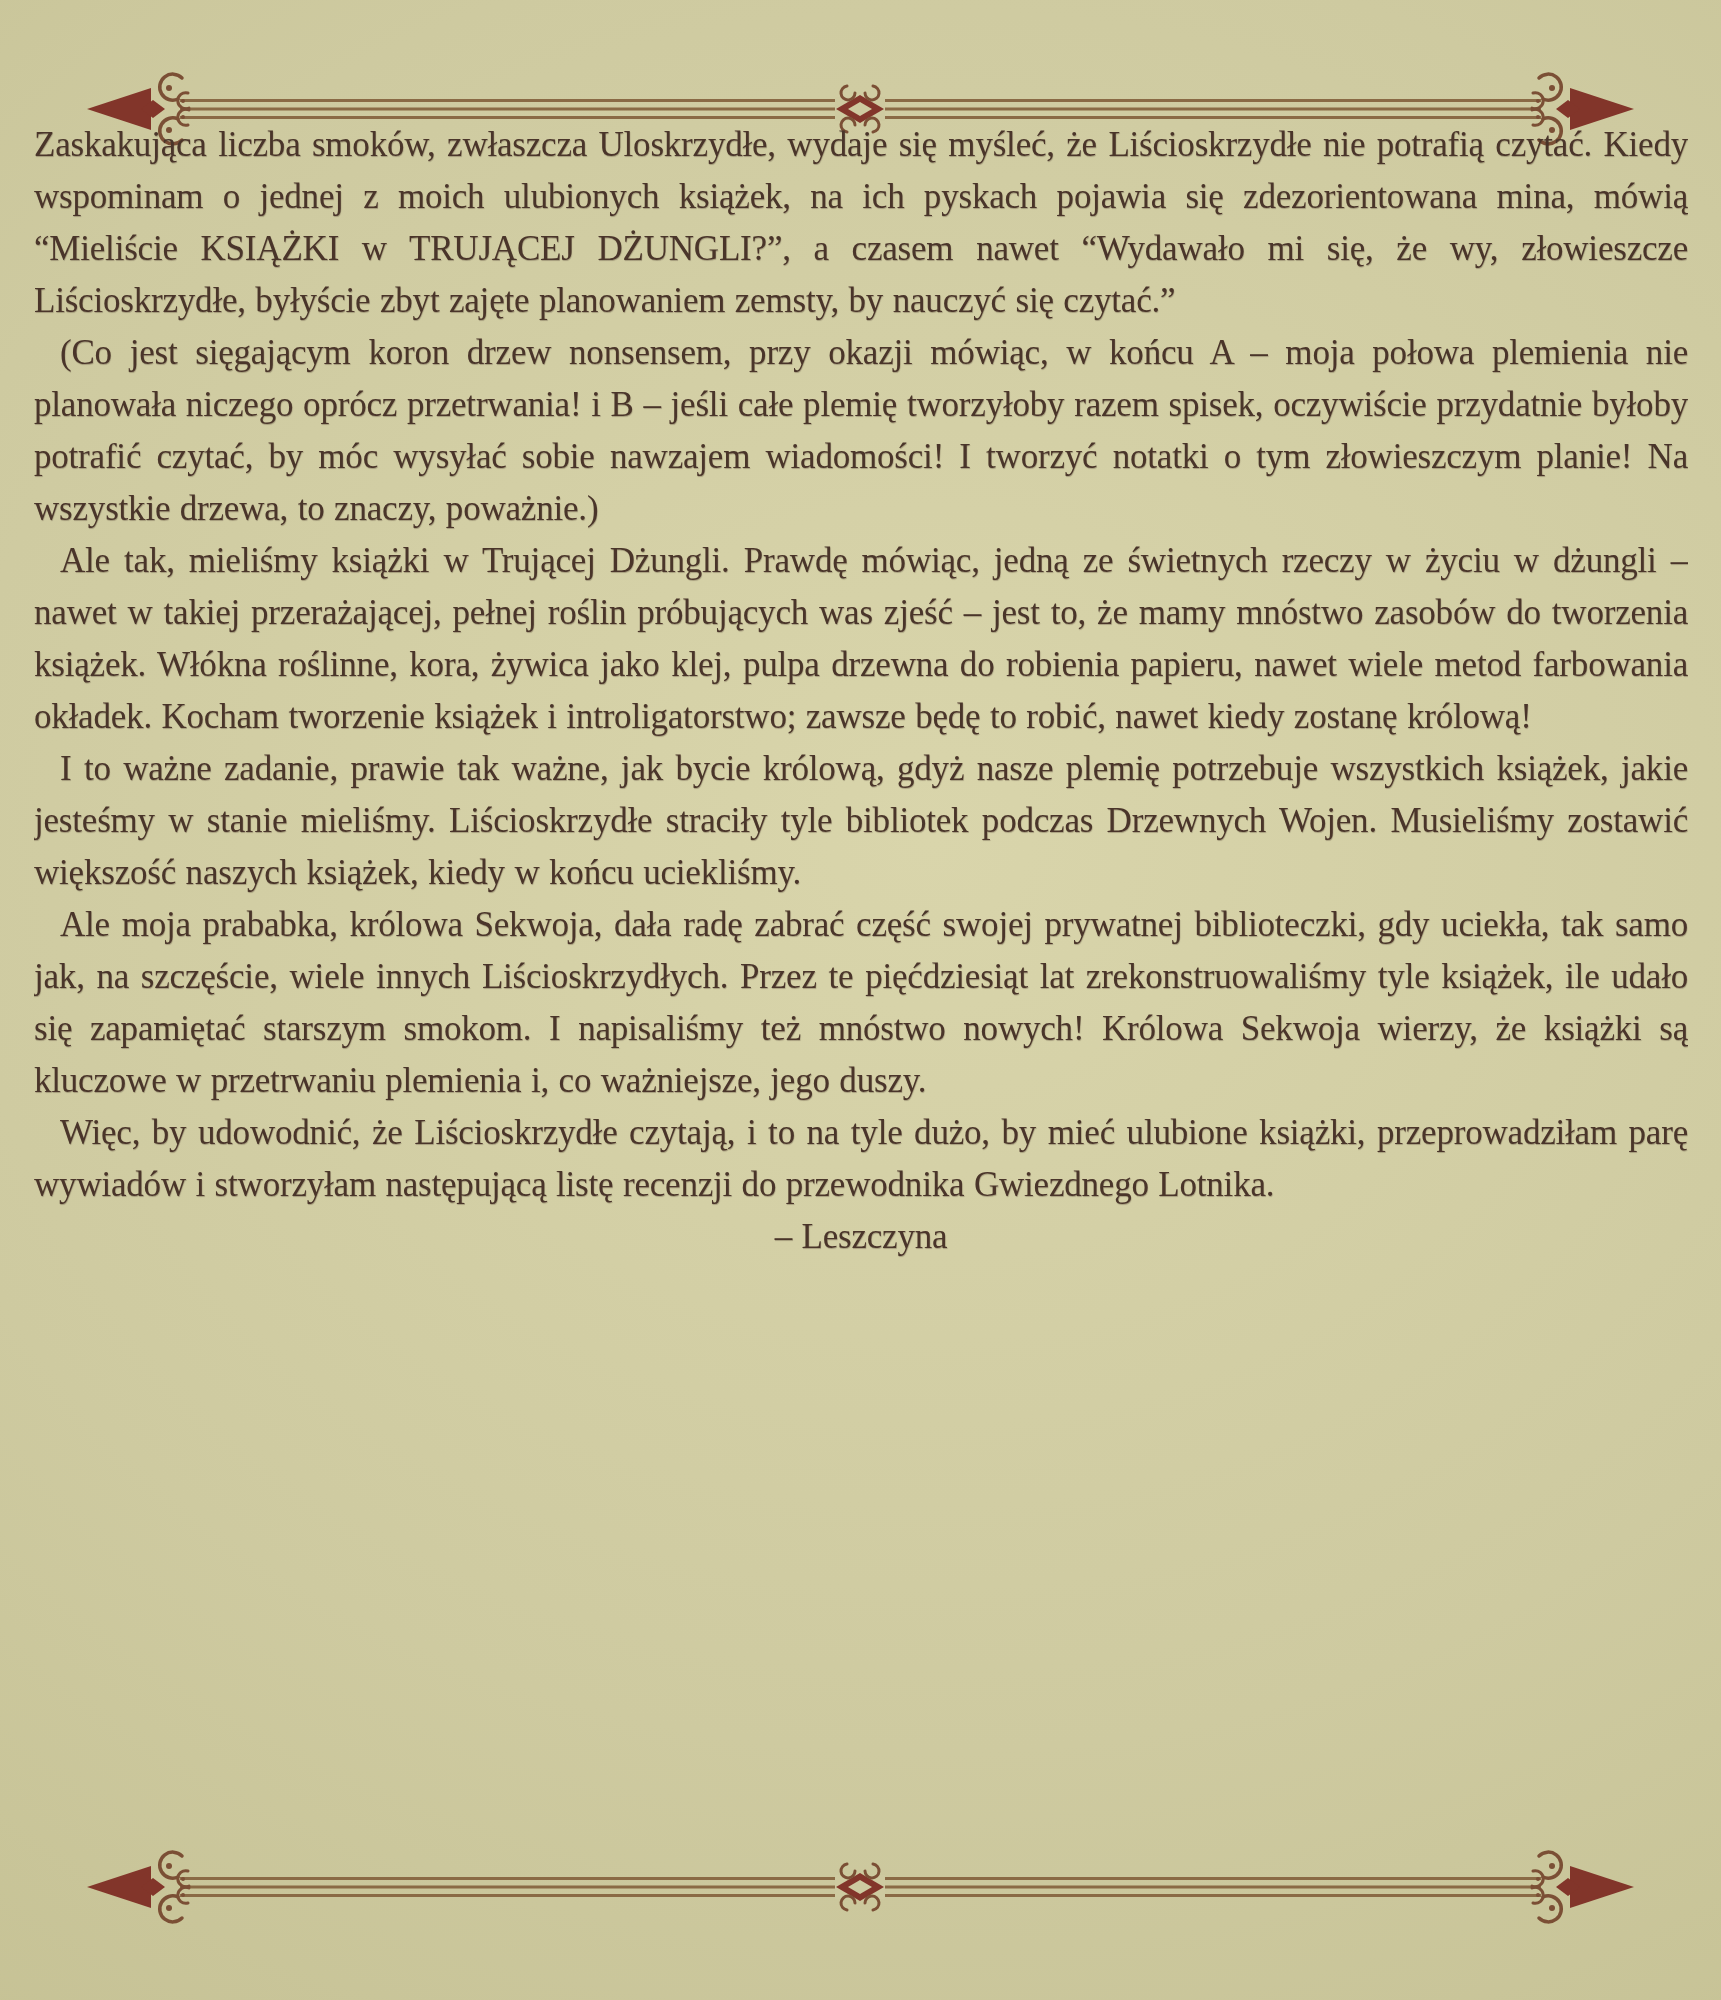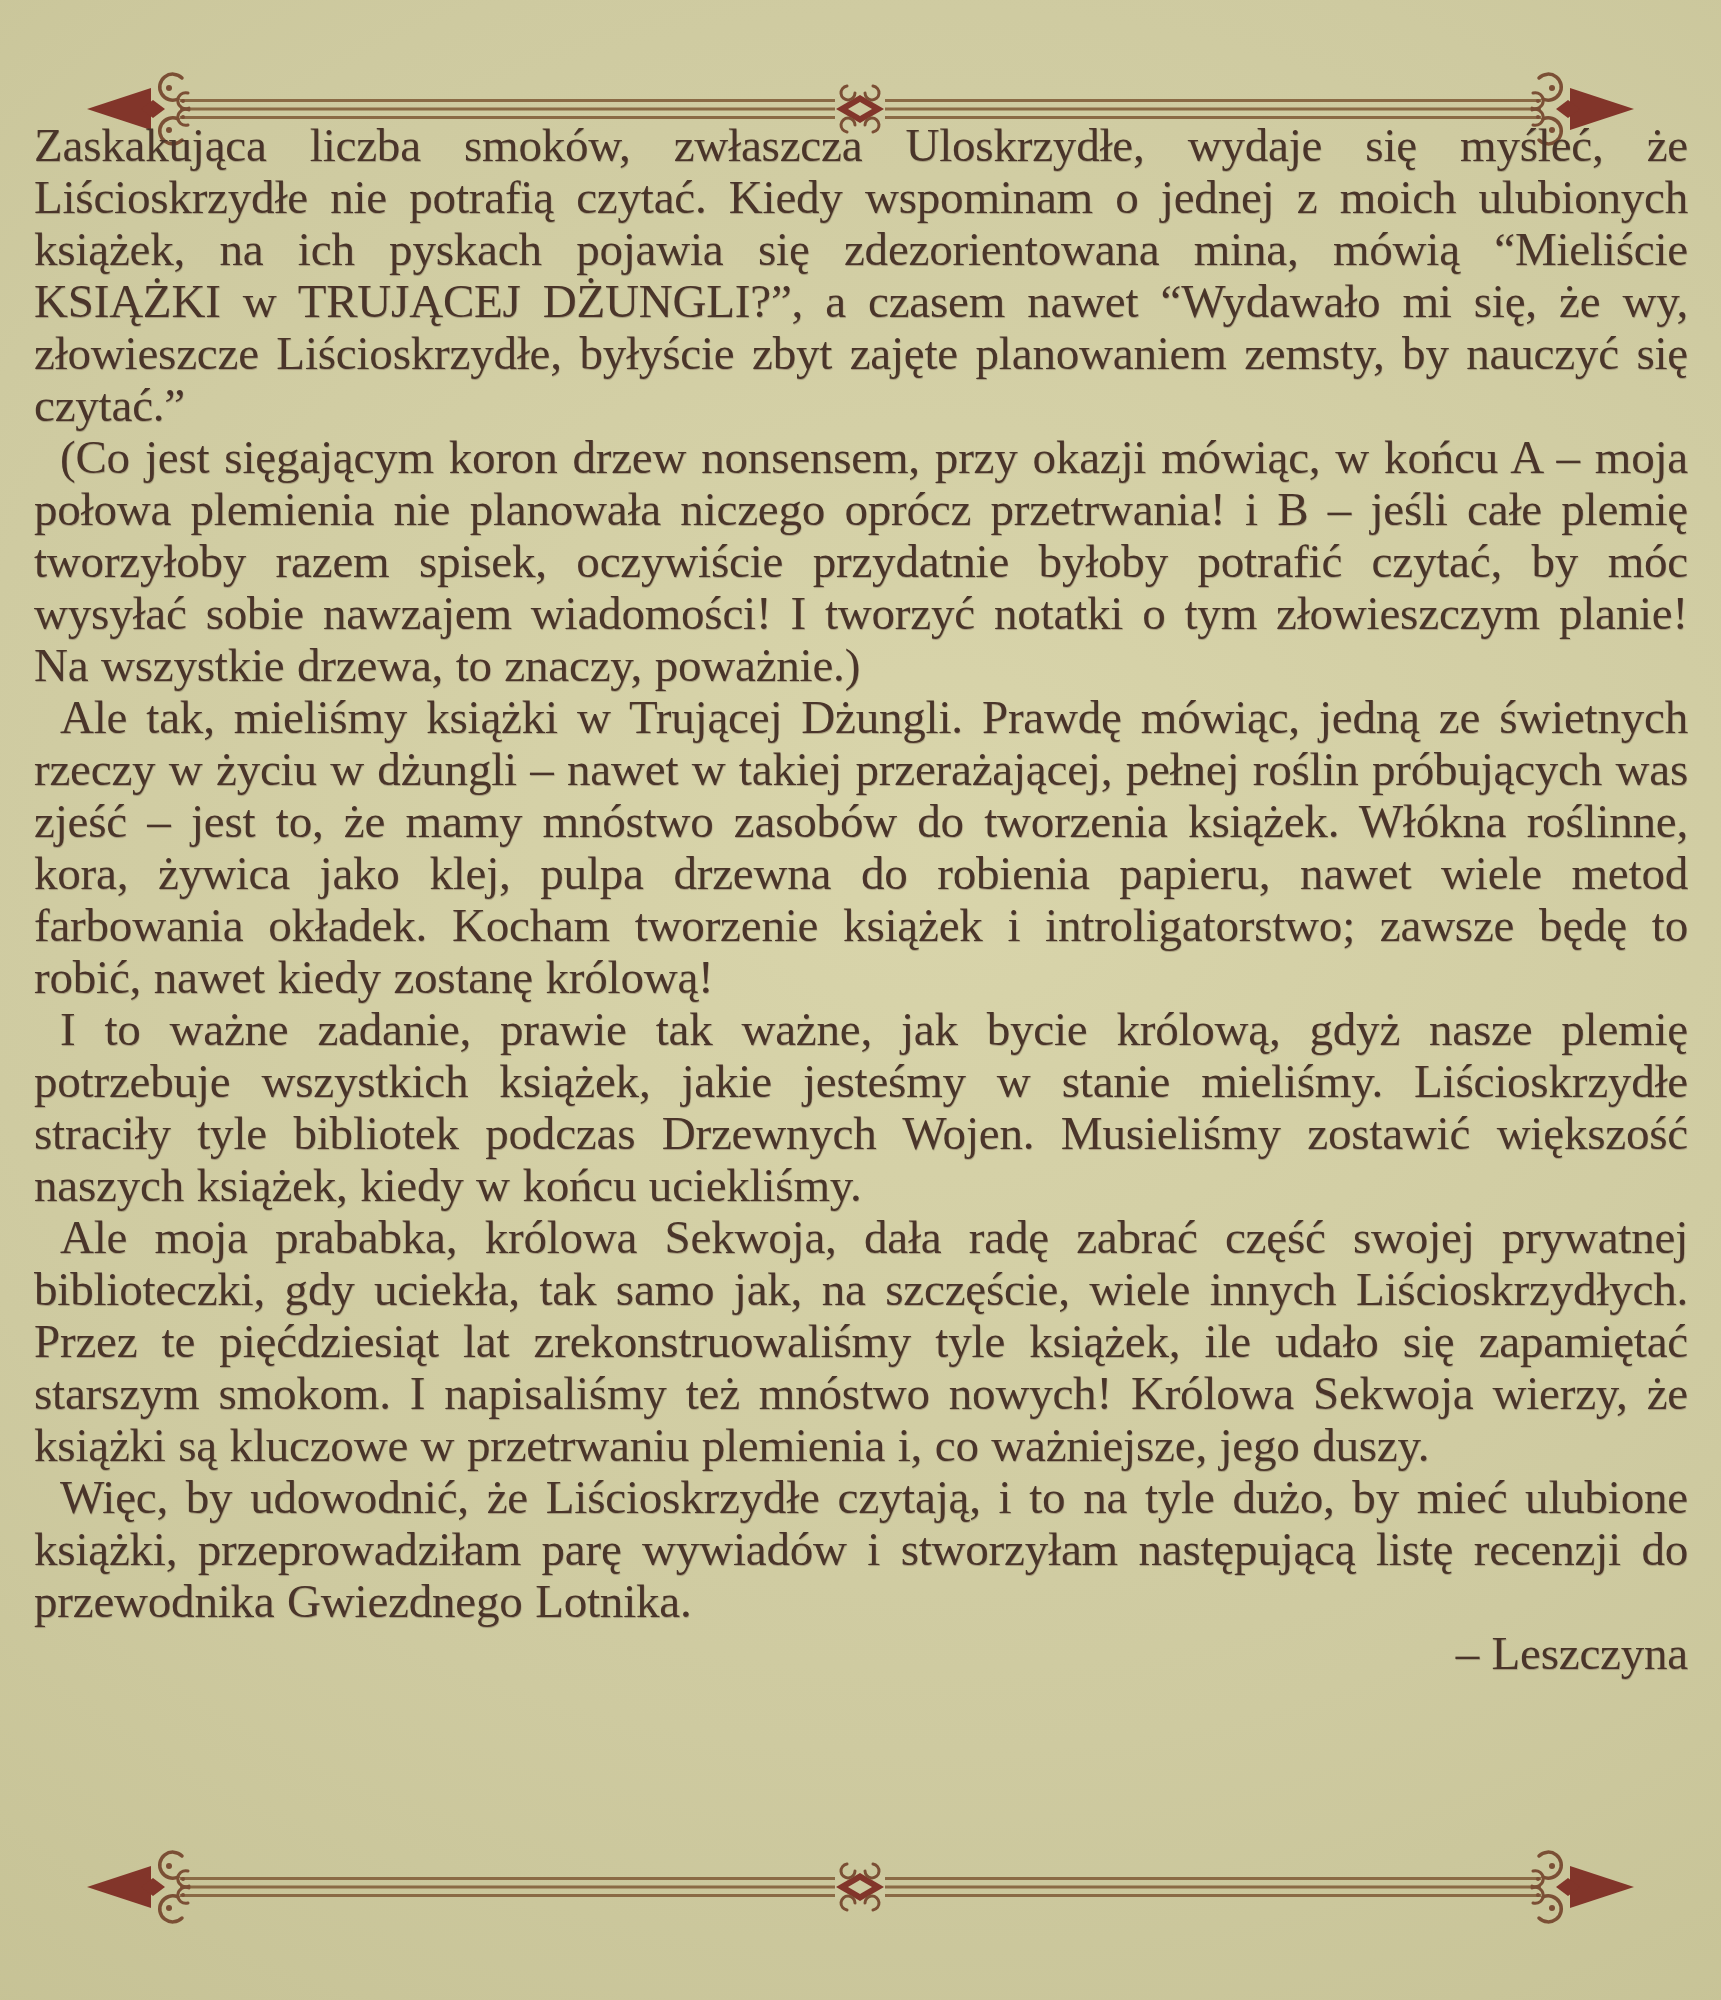--- a/index.html
+++ b/index.html
@@ -21,36 +21,36 @@
   }
 
   .text-block {
     position: absolute;
     left: 34px;
     right: 33px;
     top: 119px;
     height: 1726px;
     overflow: hidden;
     color: var(--ink, #4a352a);
-    font-size: 47px;
+    font-size: 35px;
     line-height: 52px;
     text-align: justify;
     letter-spacing: -0.2px;
     word-spacing: 1px;
     text-shadow: 0.5px 0.7px 0.7px rgba(62, 42, 32, 0.30);
   }
   .text-block p {
     margin: 0;
     text-indent: 26px;
   }
   .text-block p.first {
     text-indent: 0;
   }
   .text-block p.signature {
-    text-align: right;
+    text-align: center;
     text-indent: 0;
   }
 
   .divider {
     position: absolute;
     left: 85px;
     width: 1551px;
     height: 86px;
   }
   .divider-top    { top: 66px; }

